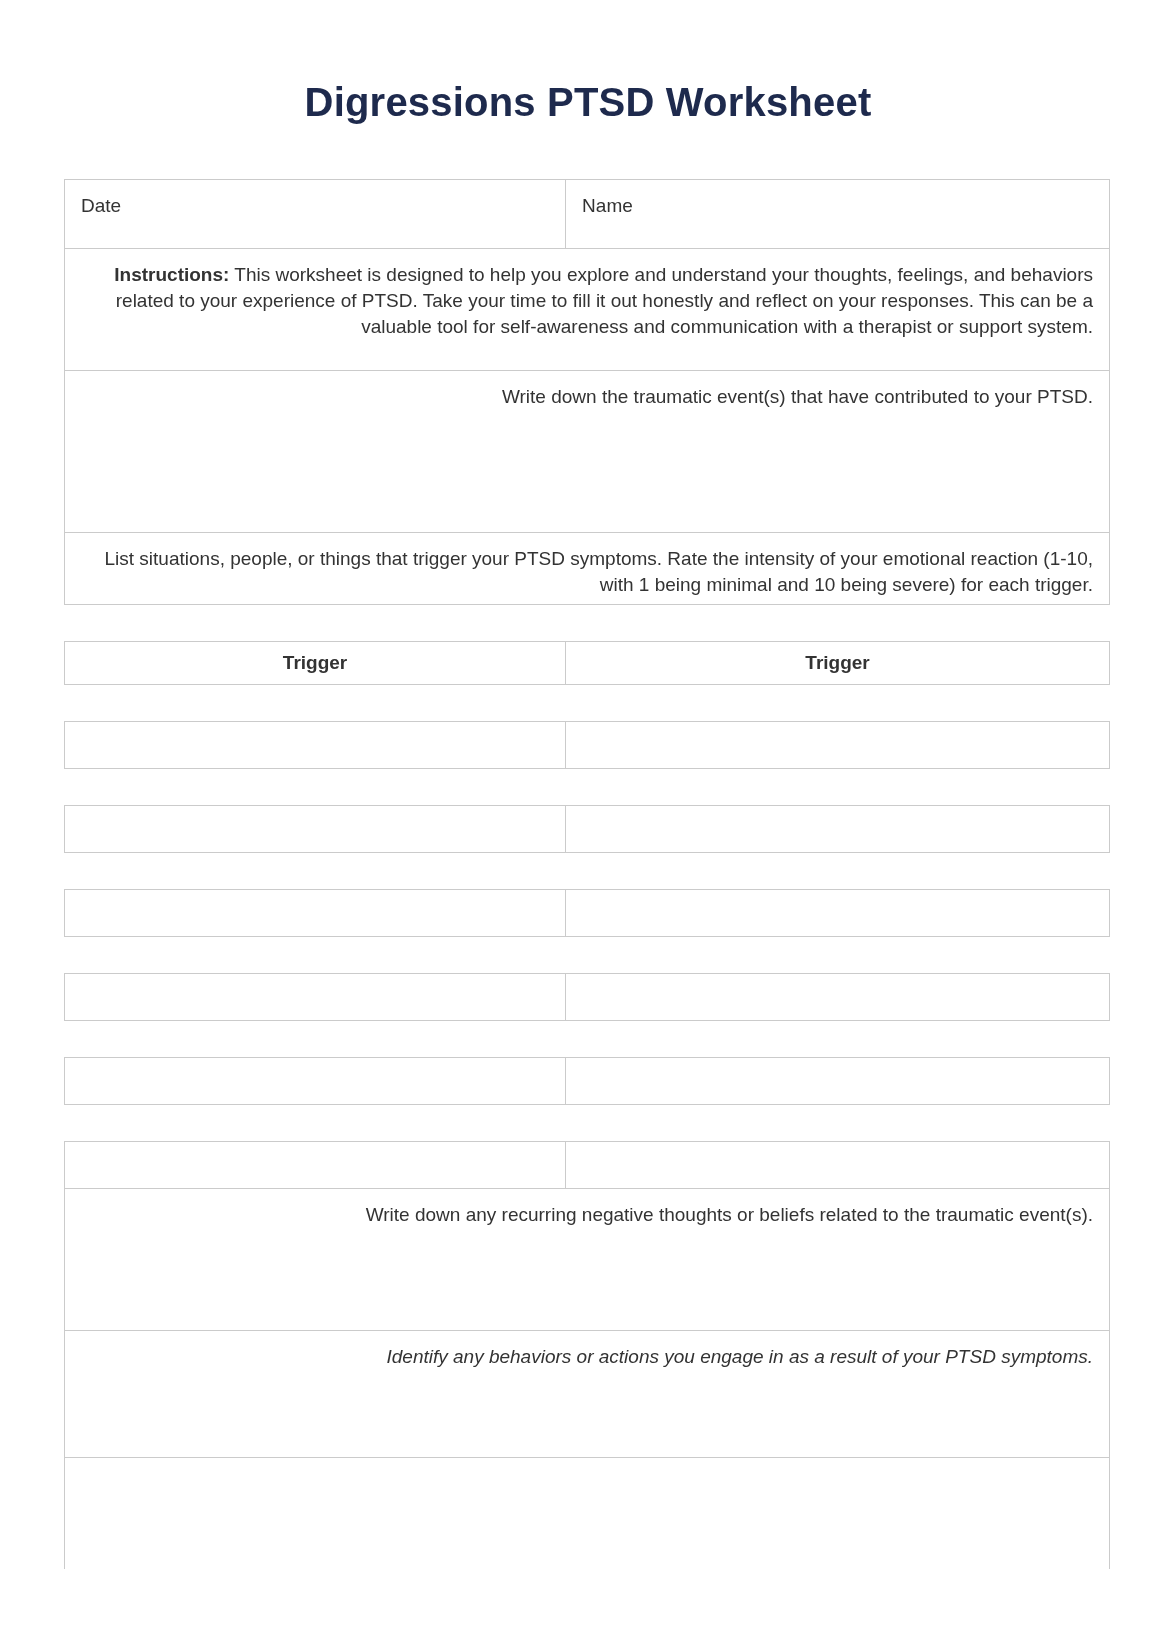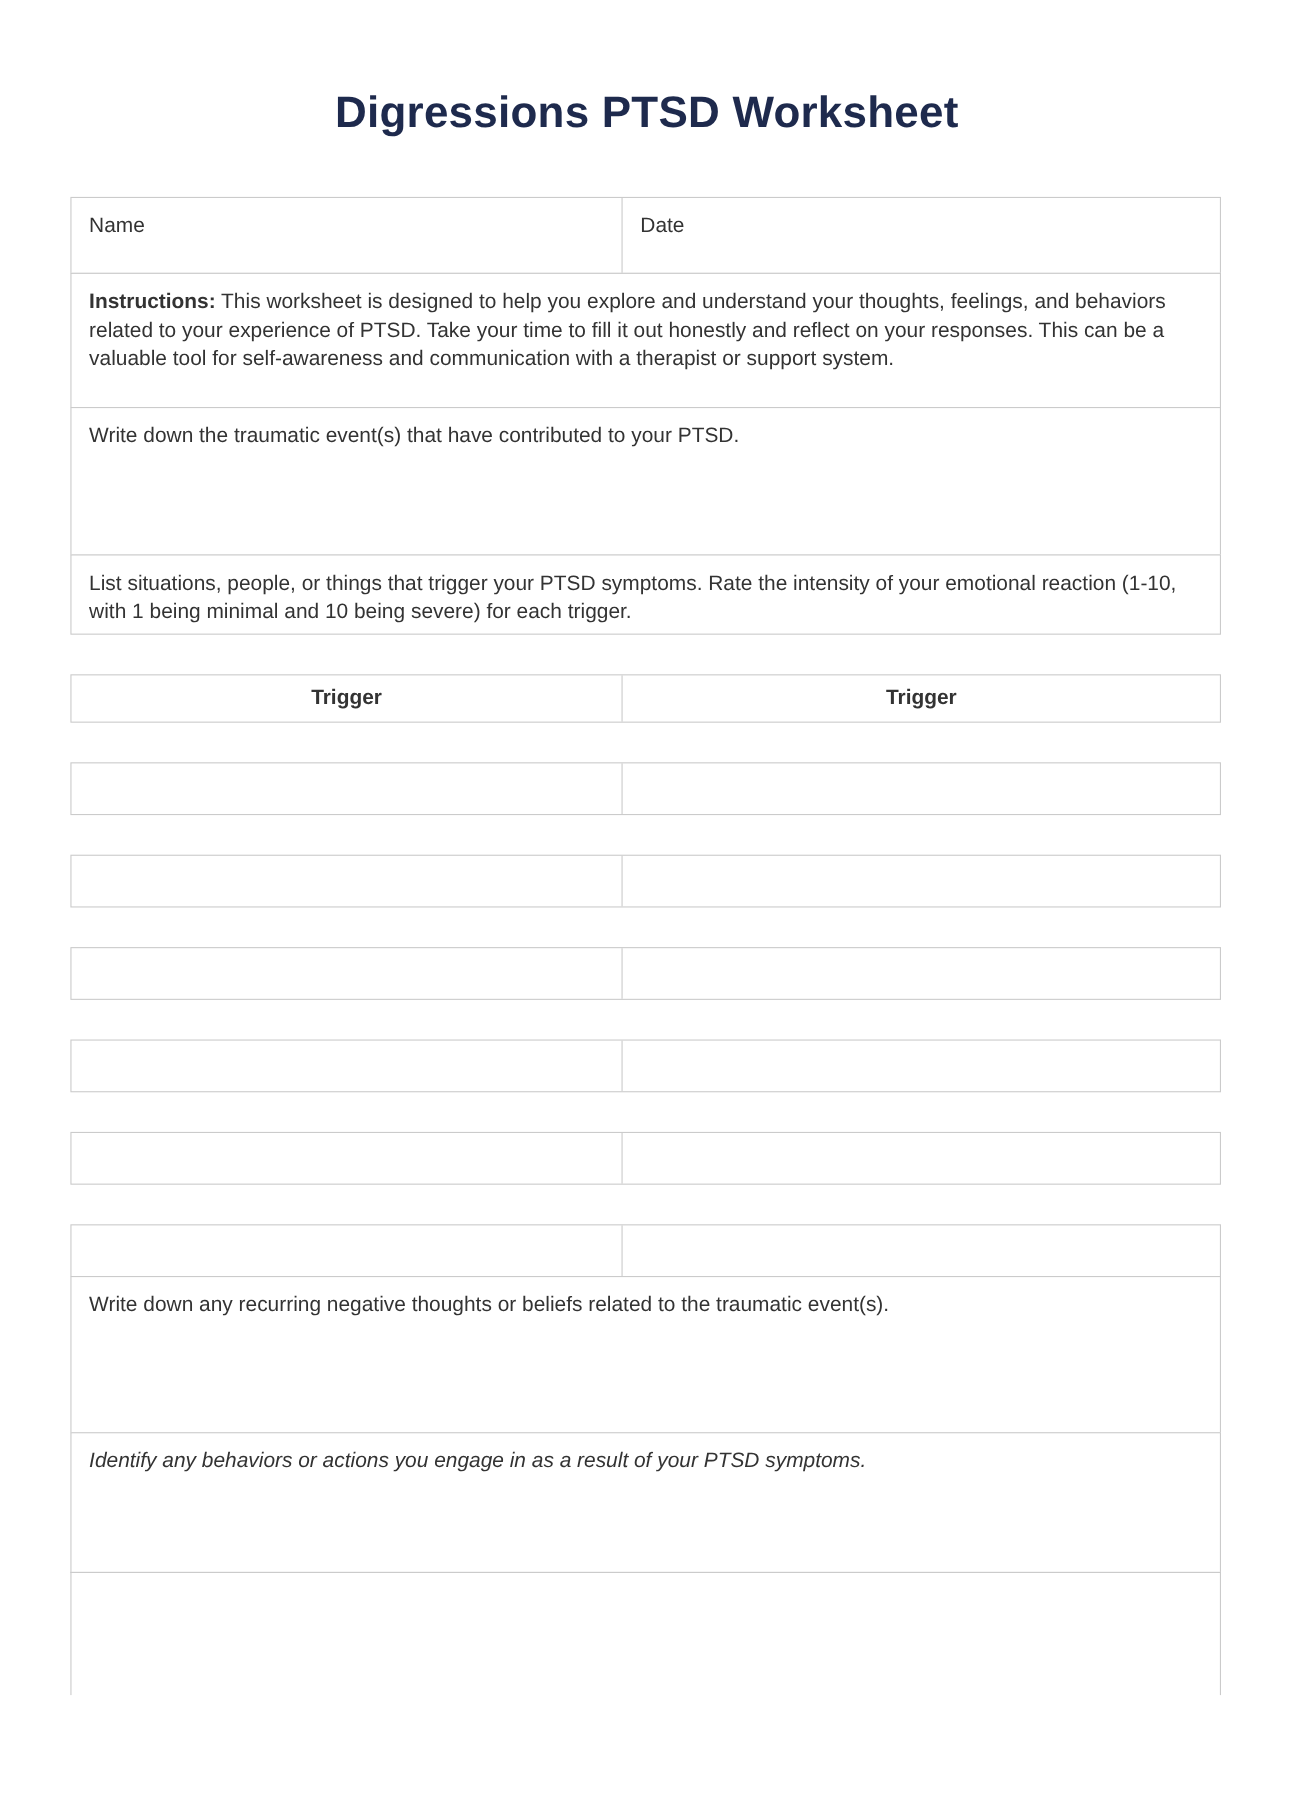--- a/index.html
+++ b/index.html
@@ -29,31 +29,31 @@
     border: 1px solid #cbcbcb;
     margin-top: -1px;
     background: #ffffff;
   }
   .sheet > :first-child { margin-top: 0; }
   .box {
     padding: 13px 16px;
     font-size: 19px;
     line-height: 26px;
   }
-  .box p { margin: 0; }
+  .box p { margin: 0; text-align: right; }
   .row, .trow { display: flex; padding: 0; margin-top: 36px; }
   .cell, .tcell { padding: 13px 16px; font-size: 19px; line-height: 26px; }
   .cell:first-child, .tcell:first-child {
     width: 48%;
     border-right: 1px solid #cbcbcb;
   }
   .cell:last-child, .tcell:last-child { flex: 1; }
   .namedate { height: 70px; }
   .h-instructions { min-height: 123px; }
-  .h-trauma { height: 135px; }
+  .h-trauma { height: 163px; }
   .h-intro { height: 73px; }
   .thead { height: 44px; }
   .thead .tcell {
     display: flex;
     align-items: center;
     justify-content: center;
     font-weight: 700;
     padding: 0 16px;
   }
   .tbody .trow { height: 48px; }
@@ -68,24 +68,24 @@
 <body>
 
 <div>
 
   <h1 class="title">Digressions PTSD Worksheet</h1>
 
   <div class="sheet">
 
     <div class="row namedate">
       <div class="cell">
-        <span>Name</span>
+        <span>Date</span>
       </div>
       <div class="cell">
-        <span>Date</span>
+        <span>Name</span>
       </div>
     </div>
 
     <div class="box h-instructions">
       <p><strong>Instructions:</strong><span> This worksheet is designed to help you explore and understand your thoughts, feelings, and behaviors related to your experience of PTSD. Take your time to fill it out honestly and reflect on your responses. This can be a valuable tool for self-awareness and communication with a therapist or support system.</span></p>
     </div>
 
     <div class="box h-trauma">
       <p>Write down the traumatic event(s) that have contributed to your PTSD.</p>
     </div>

